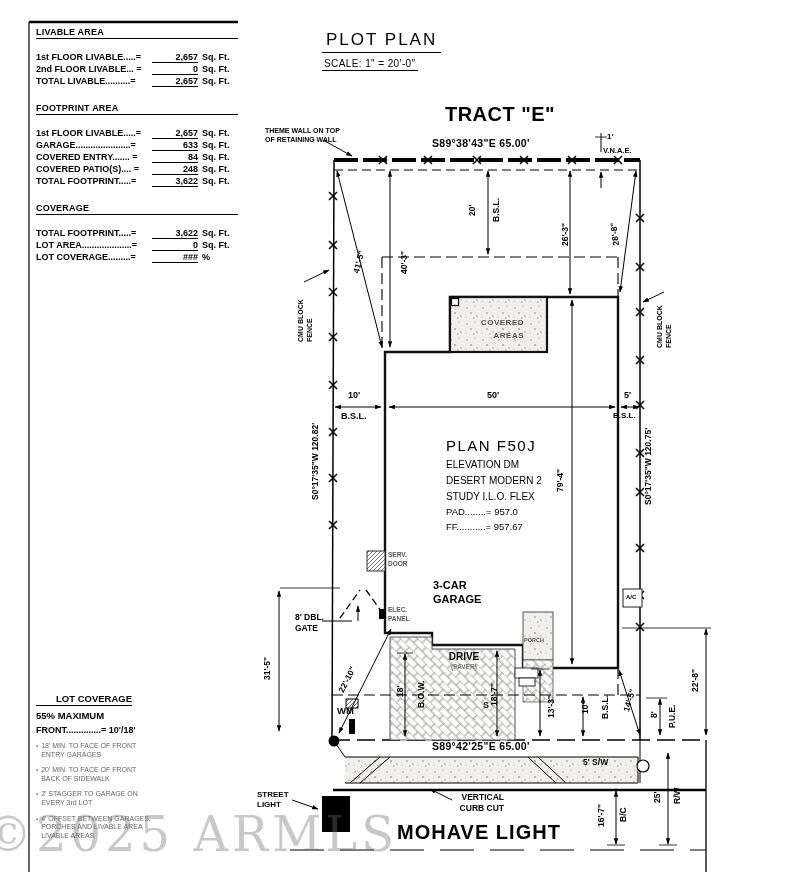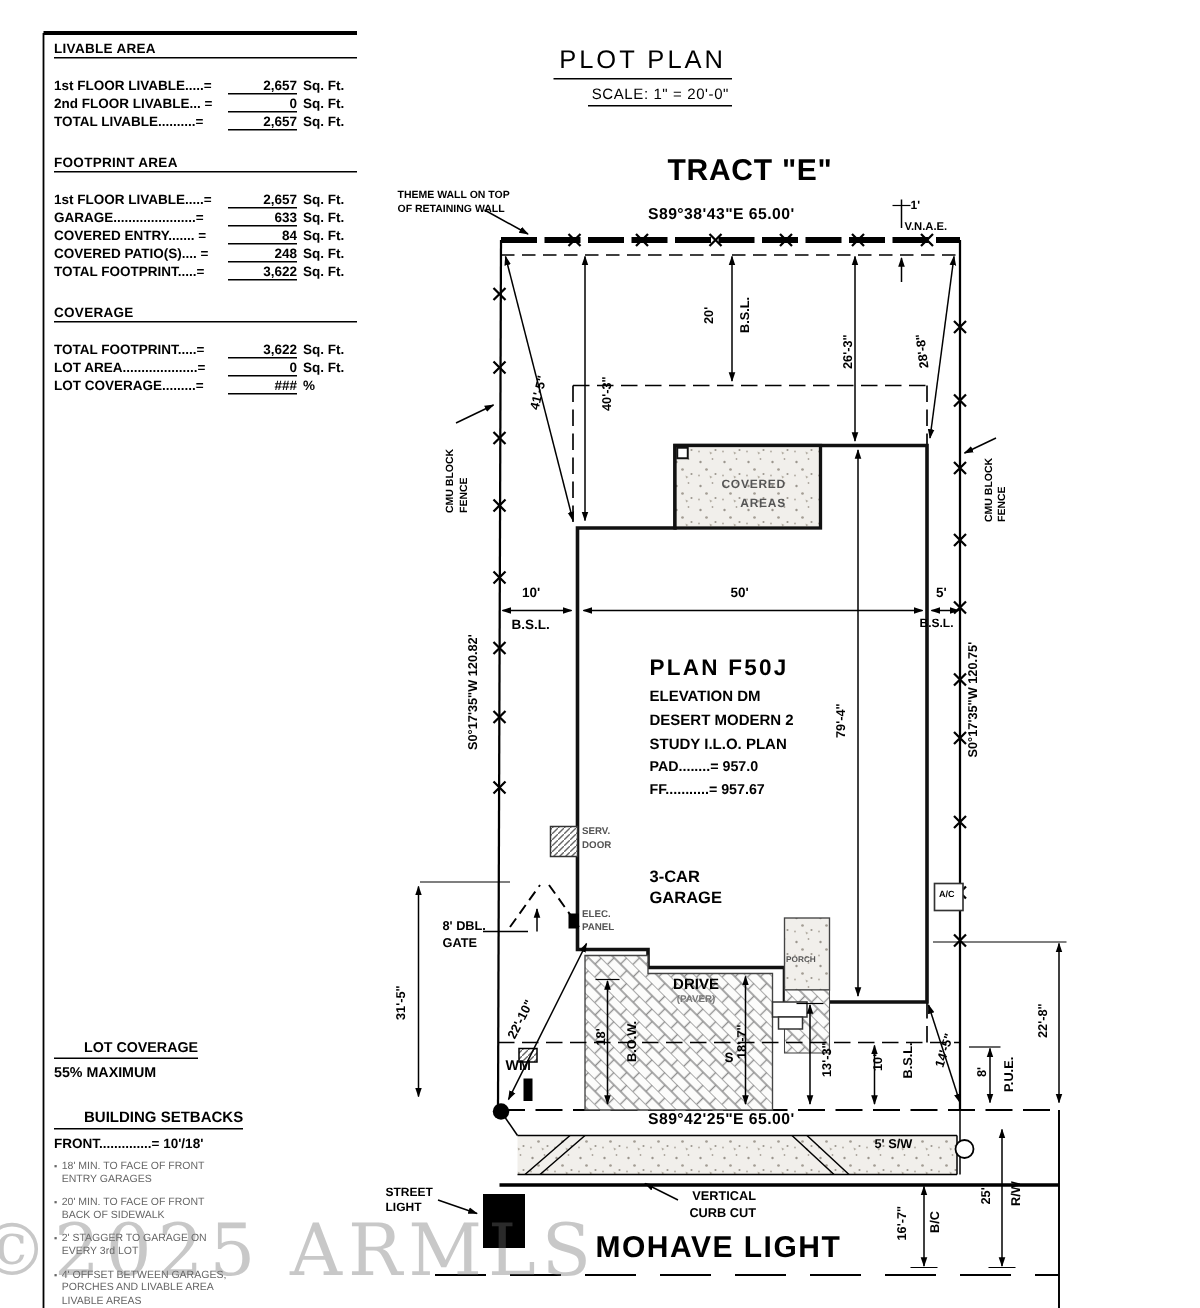--- a/index.html
+++ b/index.html
@@ -12,24 +12,24 @@
   .r63{transform:rotate(-63deg);transform-origin:0 0;}
   .r72{transform:rotate(-72deg);transform-origin:0 0;}
   .r97{transform:rotate(-97deg);transform-origin:0 0;}
   .tables{position:absolute;left:36px;top:27px;width:202px;font-size:9px;font-weight:bold;}
   .tsec{margin-bottom:14px;}
   .thead{border-bottom:1.6px solid #000;padding-bottom:1px;margin-bottom:13px;letter-spacing:.2px;}
   .trow{display:flex;align-items:baseline;height:12.2px;}
   .trow .rl{flex:1;}
   .trow .rv{width:46px;text-align:right;border-bottom:1.2px solid #000;}
   .trow .ru{width:36px;margin-left:4px;}
-  .titleblk{position:absolute;left:322px;top:30px;width:166px;text-align:right;}
+  .titleblk{position:absolute;left:322px;top:30px;width:166px;text-align:left;}
   .titleblk .t1{display:inline-block;font-size:17px;letter-spacing:2px;border-bottom:1.6px solid #000;padding:0 4px 2px;}
   .titleblk .t2{display:inline-block;font-size:10px;letter-spacing:.4px;border-bottom:1.2px solid #000;padding:0 2px 1px;margin-top:2px;}
-  .planblk{position:absolute;left:433px;top:437px;font-weight:bold;}
+  .planblk{position:absolute;left:446px;top:437px;font-weight:normal;}
   .planblk .p1{font-size:15px;letter-spacing:1.5px;}
   .planblk .p2{font-size:10px;margin-top:5px;}
   .planblk .p3{font-size:9.5px;margin-top:4px;}
   .setbacks{position:absolute;left:36px;top:688px;width:190px;}
   .setbacks .h{font-size:9.5px;font-weight:bold;border-bottom:1.5px solid #000;display:inline-block;padding-bottom:1px;padding-left:20px;}
   .setbacks .v{font-size:9.5px;font-weight:bold;margin-top:4px;}
   .setbacks .note{font-size:7px;color:#666;line-height:8.6px;margin-top:7px;display:flex;}
   .setbacks .note .b{margin-right:3px;font-size:6px;}
   .wmk{position:absolute;left:-16px;top:806px;font-family:"DejaVu Serif",serif;font-size:48px;
        color:rgba(110,110,110,.38);letter-spacing:4px;z-index:6;}
@@ -326,21 +326,21 @@
   <div class="lbl r90" style="left:673px;top:804px;font-size:8.5px">R/W</div>
 
   <div class="lbl" style="left:474px;top:316px;width:50px;text-align:right;font-size:8px;line-height:13px;color:#555;letter-spacing:.5px">
     <div>COVERED</div>
       <div>AREAS</div>
   </div>
   <div class="planblk">
     <div class="p1">PLAN  F50J</div>
     <div class="p2">ELEVATION DM</div>
     <div class="p2">DESERT MODERN 2</div>
-    <div class="p2">STUDY I.L.O. PLAN</div>
+    <div class="p2">STUDY I.L.O. FLEX</div>
     <div class="p3">PAD........=  957.0</div>
     <div class="p3">FF...........=  957.67</div>
   </div>
   <div class="lbl" style="left:388px;top:550px;font-size:6.5px;line-height:9px;color:#555">
     <div>SERV.</div>
       <div>DOOR</div>
   </div>
   <div class="lbl" style="left:433px;top:578px;width:52px;font-size:11px;line-height:14px">
     <div>3-CAR</div>
       <div>GARAGE</div>
@@ -369,21 +369,20 @@
   </div>
   <div class="lbl" style="left:452px;top:792px;width:52px;text-align:right;font-size:8.5px;line-height:11px">
     <div>VERTICAL</div>
       <div>CURB CUT</div>
   </div>
   <div class="lbl" style="left:397px;top:822px;font-size:20px;letter-spacing:1px">MOHAVE LIGHT</div>
 
   <div class="setbacks">
     <div><span class="h">LOT COVERAGE</span></div>
     <div class="v">55% MAXIMUM</div>
-    <div style="margin-top:14px"><span class="h" style="font-size:10px">BUILDING SETBACKS</span></div>
     <div class="v" style="font-size:9px">FRONT..............= 10'/18'</div>
     <div class="note">
         <span class="b">▪</span>
       <span><span>18' MIN. TO FACE OF FRONT</span><br><span>ENTRY GARAGES</span></span>
       </div>
     <div class="note">
         <span class="b">▪</span>
       <span><span>20' MIN. TO FACE OF FRONT</span><br><span>BACK OF SIDEWALK</span></span>
       </div>
     <div class="note">

